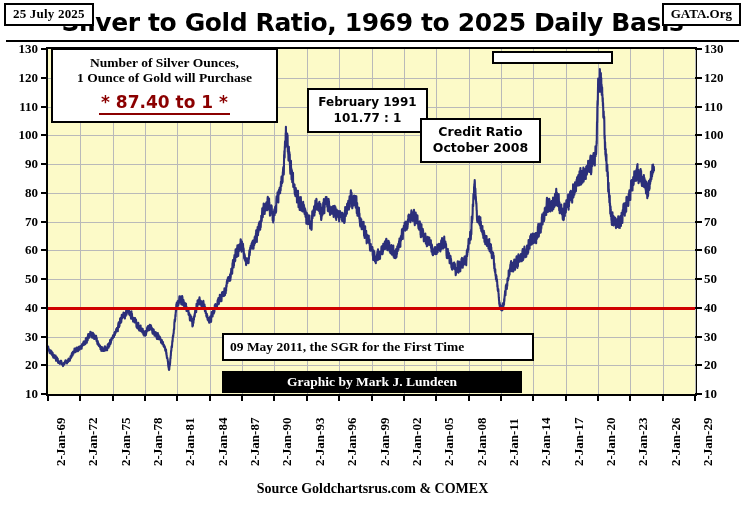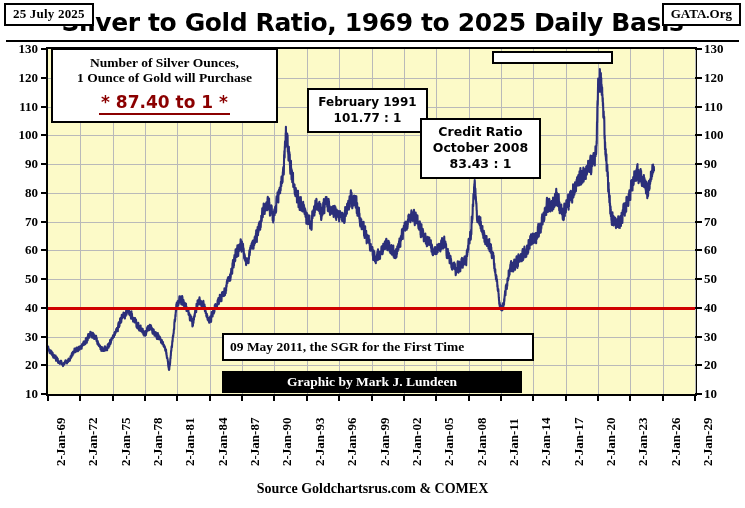--- a/index.html
+++ b/index.html
@@ -217,21 +217,20 @@
   <div>February 1991</div>
   <div>101.77 : 1</div>
 </div>
 
 <div class="callout" id="box-mar2020">
 </div>
 
 <div class="callout" id="box-credit">
   <div>Credit Ratio</div>
   <div>October 2008</div>
-  <div>83.43 : 1</div>
 </div>
 
 <div class="callout" id="box-sgr">
   <div>09 May 2011, the SGR for the First Time</div>
 </div>
 
 <div id="box-credit-bar">Graphic by Mark J. Lundeen</div>
 
 <div id="source-line">Source Goldchartsrus.com &amp; COMEX</div>
 

